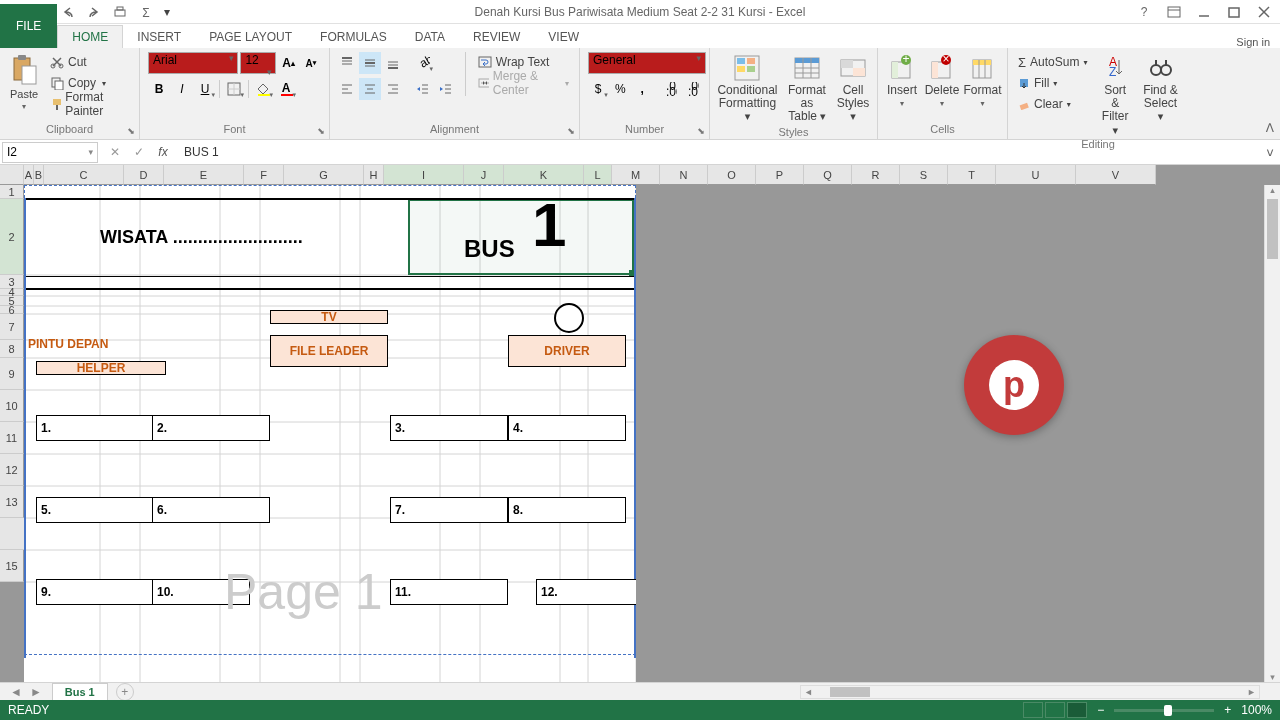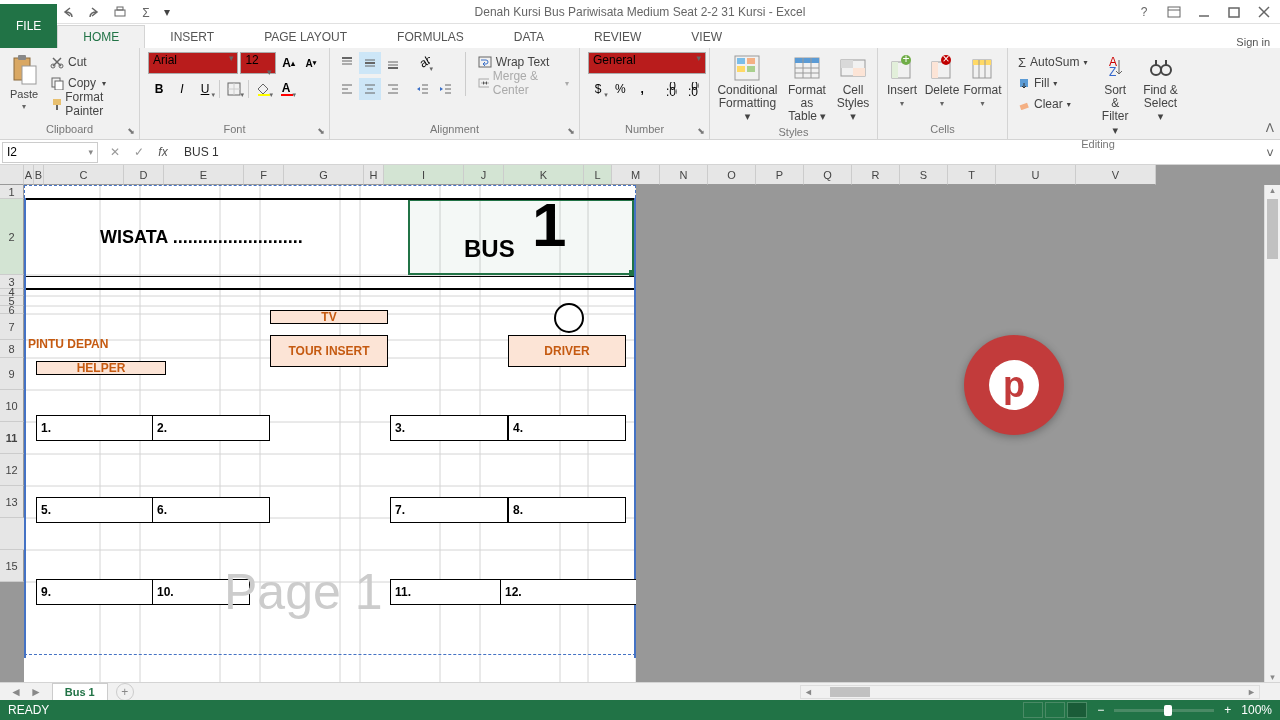--- a/index.html
+++ b/index.html
@@ -4,21 +4,21 @@
 <style>
 *{margin:0;padding:0;box-sizing:border-box;font-family:"Segoe UI",Arial,sans-serif;font-size:12px;user-select:none}
 body{background:#fff;overflow:hidden;width:1280px;height:720px;position:relative}
 .titlebar{height:24px;background:#fff;display:flex;align-items:center;position:relative;border-bottom:1px solid #e1e1e1}
 .qa-toolbar{display:flex;align-items:center;gap:2px;padding:0 4px}
 .qa-btn{width:24px;height:22px;display:flex;align-items:center;justify-content:center;cursor:pointer;color:#444}
 .title-text{position:absolute;left:50%;transform:translateX(-50%);color:#666;font-size:12px}
 .win-controls{position:absolute;right:4px;display:flex;gap:6px;align-items:center}
 .win-btn{width:24px;height:20px;display:flex;align-items:center;justify-content:center;cursor:pointer;color:#666}
 .ribbon-tabs{height:24px;background:#fff;display:flex;align-items:flex-end;position:relative}
-.rtab{padding:4px 25px;color:#555;cursor:pointer;font-size:12px}
+.rtab{padding:4px 14px;color:#555;cursor:pointer;font-size:12px}
 .rtab.file{background:#217346;color:#fff;font-weight:400;padding:15px 16px}
 .rtab.active{color:#217346;border:1px solid #d4d4d4;border-bottom:none;background:#f1f1f1}
 .signin{position:absolute;right:10px;color:#555;font-size:11px;cursor:pointer}
 .ribbon{height:92px;background:#f1f1f1;border-bottom:1px solid #d4d4d4;display:flex;position:relative}
 .rgroup{border-right:1px solid #d4d4d4;padding:2px 6px;display:flex;flex-direction:column;justify-content:space-between;position:relative}
 .rgroup-label{color:#777;font-size:11px;text-align:center;padding-bottom:2px}
 .rgroup-top{display:flex;gap:4px;align-items:flex-start;padding-top:2px}
 .big-btn{display:flex;flex-direction:column;align-items:center;gap:2px;padding:2px 4px;cursor:pointer;min-width:36px}
 .big-btn .lbl{font-size:11px;color:#444;text-align:center;line-height:1.1}
 .mini-col{display:flex;flex-direction:column;gap:1px}
@@ -528,21 +528,21 @@
       <div class="rh" style="height: 14px;">1</div>
       <div class="rh sel" style="height: 76px;">2</div>
       <div class="rh" style="height: 14px;">3</div>
       <div class="rh" style="height: 7px;">4</div>
       <div class="rh" style="height: 10px;">5</div>
       <div class="rh" style="height: 8px;">6</div>
       <div class="rh" style="height: 26px;">7</div>
       <div class="rh" style="height: 18px;">8</div>
       <div class="rh" style="height: 32px;">9</div>
       <div class="rh" style="height: 32px;">10</div>
-      <div class="rh" style="height: 32px; font-weight: bold;">11</div>
+      <div class="rh" style="height: 32px;">11</div>
       <div class="rh" style="height: 32px;">12</div>
       <div class="rh" style="height: 32px;">13</div>
       <div class="rh" style="height: 32px; padding-left: 35px;">14</div>
       <div class="rh" style="height: 32px;">15</div>
     </div>
   <div class="grid">
 
     <svg id="gridsvg" width="100%" height="100%" style="position:absolute;top:0;left:0">
         <line x1="-14" y1="0" x2="-14" y2="500" stroke="#d4d4d4"></line>
         <line x1="-4" y1="0" x2="-4" y2="500" stroke="#d4d4d4"></line>
@@ -594,36 +594,36 @@
       <div style="position:absolute;left:0;top:91px;width:612px;border-top:1px solid #000"></div>
       <div style="position:absolute;left:0;top:103px;width:612px;border-top:2px solid #000"></div>
       <div style="position:absolute;left:0;top:13px;height:460px;border-left:2px solid #4472c4"></div>
       <div style="position:absolute;left:610px;top:13px;height:460px;border-left:2px solid #4472c4"></div>
       <div class="wisata">WISATA ..........................</div>
       <div class="bus-label">BUS</div>
       <div class="bus-num">1</div>
       <div class="orange-box" style="left:246px;top:125px;width:118px;height:14px">TV</div>
       <div class="wheel" style="left:530px;top:118px"></div>
       <div class="pintu" style="left:4px;top:152px">PINTU DEPAN</div>
-      <div class="orange-box" style="left:246px;top:150px;width:118px;height:32px">TOUR INSERT</div>
+      <div class="orange-box" style="left:246px;top:150px;width:118px;height:32px">FILE LEADER</div>
       <div class="orange-box" style="left:484px;top:150px;width:118px;height:32px">DRIVER</div>
       <div class="orange-box" style="left:12px;top:176px;width:130px;height:14px">HELPER</div>
 
       <div class="seat" style="left:12px;top:230px;width:118px;height:26px">1.</div>
       <div class="seat" style="left:128px;top:230px;width:118px;height:26px">2.</div>
       <div class="seat" style="left:366px;top:230px;width:118px;height:26px">3.</div>
       <div class="seat" style="left:484px;top:230px;width:118px;height:26px">4.</div>
       <div class="seat" style="left:12px;top:312px;width:118px;height:26px">5.</div>
       <div class="seat" style="left:128px;top:312px;width:118px;height:26px">6.</div>
       <div class="seat" style="left:366px;top:312px;width:118px;height:26px">7.</div>
       <div class="seat" style="left:484px;top:312px;width:118px;height:26px">8.</div>
       <div class="seat" style="left:12px;top:394px;width:118px;height:26px">9.</div>
       <div class="seat" style="left:128px;top:394px;width:98px;height:26px">10.</div>
       <div class="seat" style="left:366px;top:394px;width:118px;height:26px">11.</div>
-      <div class="seat" style="left:476px;top:394px;width:139px;height:26px">12.</div>
+      <div class="seat" style="left:512px;top:394px;width:139px;height:26px">12.</div>
       <div class="watermark" style="left:200px;top:378px">Page 1</div>
     </div>
   </div>
   <div class="grid-right">
     <div class="wm-logo">
       <div class="wm-circle">
           <div class="wm-p">p</div>
         </div>
     </div>
   </div>

